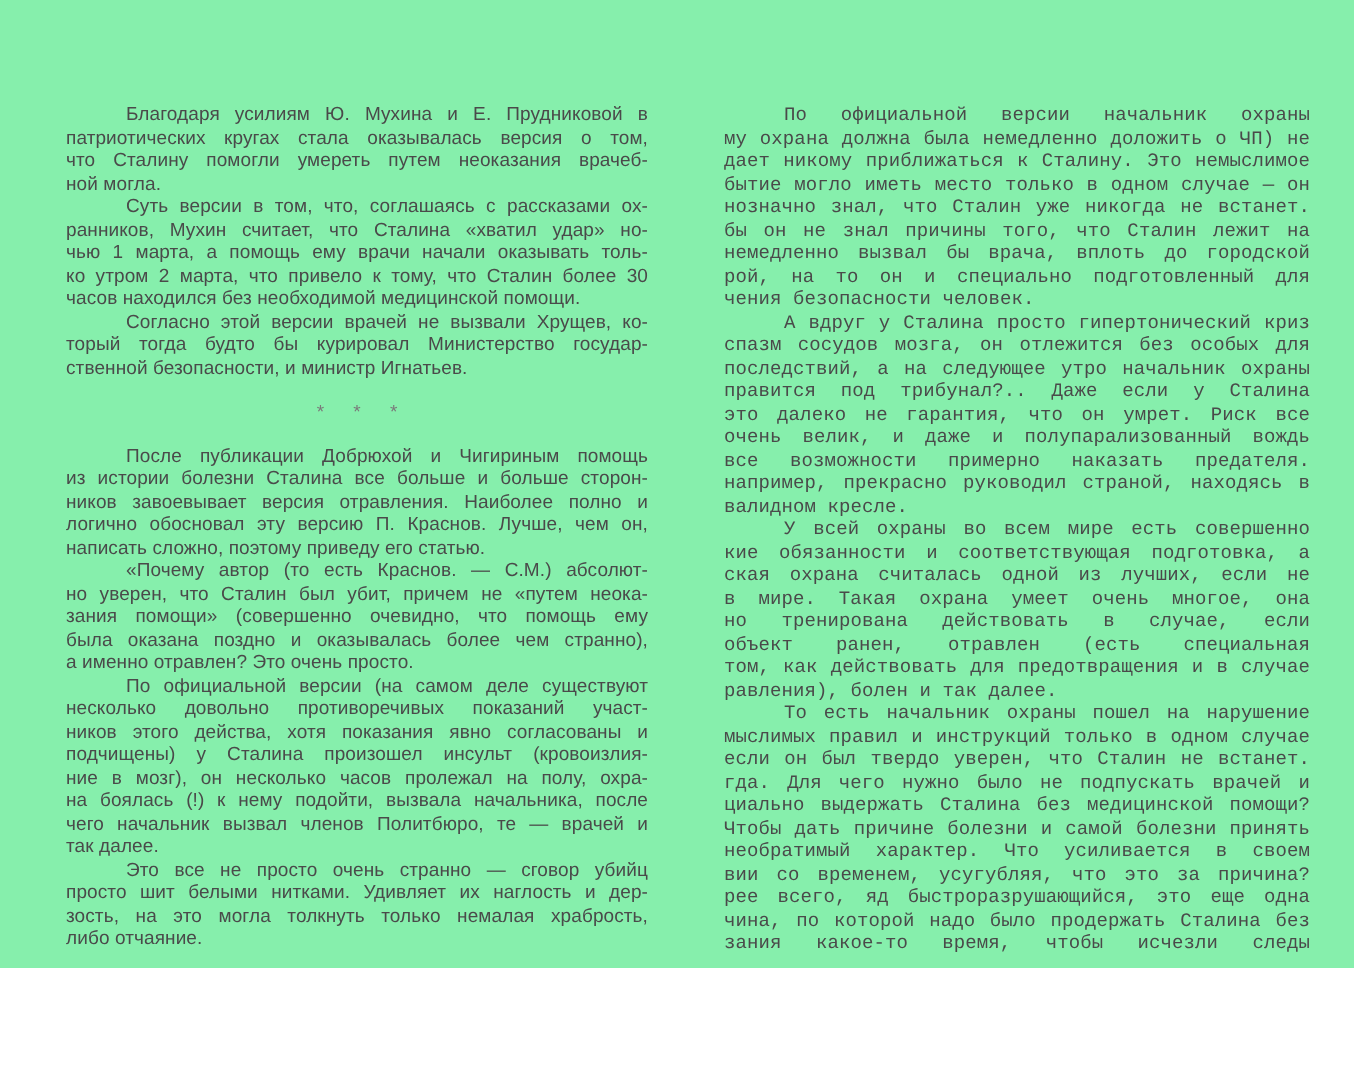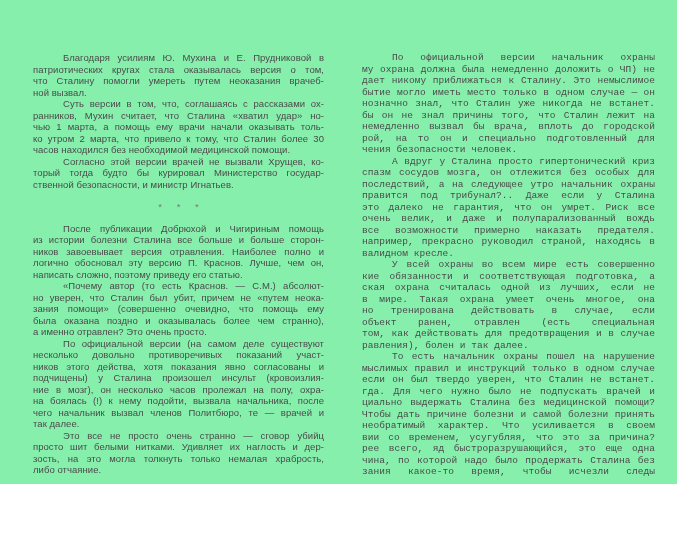--- a/index.html
+++ b/index.html
@@ -55,21 +55,21 @@
 </style>
 </head>
 <body>
 
 <div class="spread">
   <div class="text-col" id="col-left">
       <div class="para">
         <div class="line first">Благодаря усилиям Ю. Мухина и Е. Прудниковой в</div>
         <div class="line">патриотических кругах стала оказывалась версия о том,</div>
         <div class="line">что Сталину помогли умереть путем неоказания врачеб-</div>
-        <div class="line last">ной вызвал.</div>
+        <div class="line last">ной могла.</div>
       </div>
       <div class="para">
         <div class="line first">Суть версии в том, что, соглашаясь с рассказами ох-</div>
         <div class="line">ранников, Мухин считает, что Сталина «хватил удар» но-</div>
         <div class="line">чью 1 марта, а помощь ему врачи начали оказывать толь-</div>
         <div class="line">ко утром 2 марта, что привело к тому, что Сталин более 30</div>
         <div class="line last">часов находился без необходимой медицинской помощи.</div>
       </div>
       <div class="para">
         <div class="line first">Согласно этой версии врачей не вызвали Хрущев, ко-</div>

